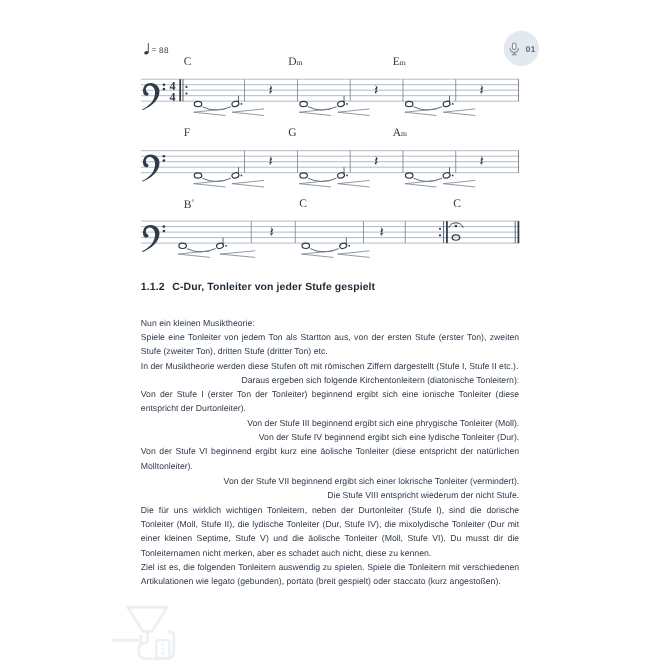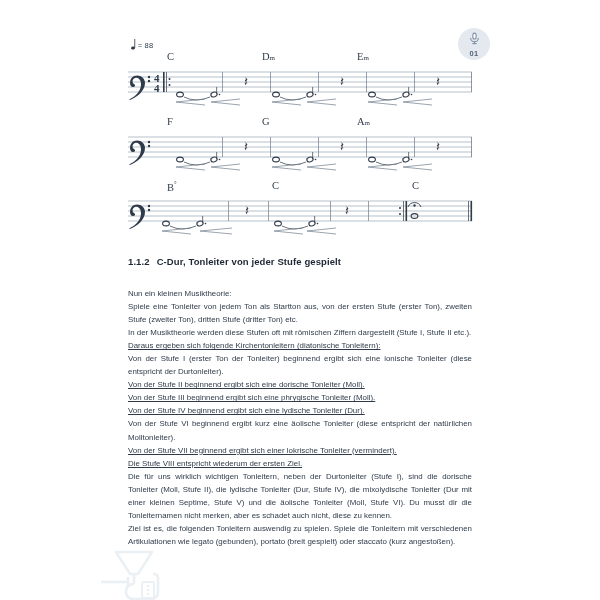--- a/index.html
+++ b/index.html
@@ -48,21 +48,21 @@
 
   .audio-badge {
     position: absolute;
     left: 458px;
     top: 28px;
     width: 32px;
     height: 32px;
     border-radius: 50%;
     background: #e4e9f0;
     display: flex;
-    flex-direction: column;
+    flex-direction: row;
     align-items: center;
     justify-content: center;
     gap: 4px;
   }
   .audio-badge .mic {
     display: block;
     line-height: 0;
     margin-top: 1px;
   }
   .audio-badge .track-no {
@@ -135,21 +135,21 @@
     width: 344px;
     font-size: 7.9px;
     line-height: 13.05px;
     color: #2f3b4a;
     text-align: justify;
   }
   .bodytext p {
     margin: 0;
     text-align: justify;
   }
-  .bodytext p.last-left { text-align: left; text-decoration: underline; }
+  .bodytext p.last-left { text-align: right; }
   .bodytext .blk { margin: 0; }
 
   
   .footer {
     position: absolute;
     left: 0;
     bottom: 0;
     width: 600px;
     height: 52px;
   }
@@ -401,26 +401,25 @@
   <div class="heading">
     <span class="num">1.1.2</span><span>C-Dur, Tonleiter von jeder Stufe gespielt</span>
   </div>
 
   <div class="bodytext">
     <p class="blk">Nun ein kleinen Musiktheorie:</p>
     <p class="blk">Spiele eine Tonleiter von jedem Ton als Startton aus, von der ersten Stufe (erster Ton), zweiten Stufe (zweiter Ton), dritten Stufe (dritter Ton) etc.</p>
     <p class="blk">In der Musiktheorie werden diese Stufen oft mit römischen Ziffern dargestellt (Stufe I, Stufe II etc.).</p>
     <p class="blk last-left">Daraus ergeben sich folgende Kirchentonleitern (diatonische Tonleitern):</p>
     <p class="blk">Von der Stufe I (erster Ton der Tonleiter) beginnend ergibt sich eine ionische Tonleiter (diese entspricht der Durtonleiter).</p>
-    <p class="blk last-left">Von der Stufe II beginnend ergibt sich eine dorische Tonleiter (Moll).</p>
     <p class="blk last-left">Von der Stufe III beginnend ergibt sich eine phrygische Tonleiter (Moll).</p>
     <p class="blk last-left">Von der Stufe IV beginnend ergibt sich eine lydische Tonleiter (Dur).</p>
     <p class="blk">Von der Stufe VI beginnend ergibt kurz eine äolische Tonleiter (diese entspricht der natürlichen Molltonleiter).</p>
     <p class="blk last-left">Von der Stufe VII beginnend ergibt sich einer lokrische Tonleiter (vermindert).</p>
-    <p class="blk last-left">Die Stufe VIII entspricht wiederum der ersten Ziel.</p>
+    <p class="blk last-left">Die Stufe VIII entspricht wiederum der nicht Stufe.</p>
     <p class="blk">Die für uns wirklich wichtigen Tonleitern, neben der Durtonleiter (Stufe I), sind die dorische Tonleiter (Moll, Stufe II), die lydische Tonleiter (Dur, Stufe IV), die mixolydische Tonleiter (Dur mit einer kleinen Septime, Stufe V) und die äolische Tonleiter (Moll, Stufe VI). Du musst dir die Tonleiternamen nicht merken, aber es schadet auch nicht, diese zu kennen.</p>
     <p class="blk">Ziel ist es, die folgenden Tonleitern auswendig zu spielen. Spiele die Tonleitern mit verschiedenen Artikulationen wie legato (gebunden), portato (breit gespielt) oder staccato (kurz angestoßen).</p>
   </div>
 
   <div class="footer">
     <div class="watermark">
       <svg width="78" height="50" viewBox="0 0 78 50">
         <g fill="none" stroke="#dbe4ee" stroke-width="2.6" stroke-linejoin="round">
           <path d="M18 2 L54 2 L40 24 L32 24 Z"></path>
           <path d="M36 24 L36 34"></path>

